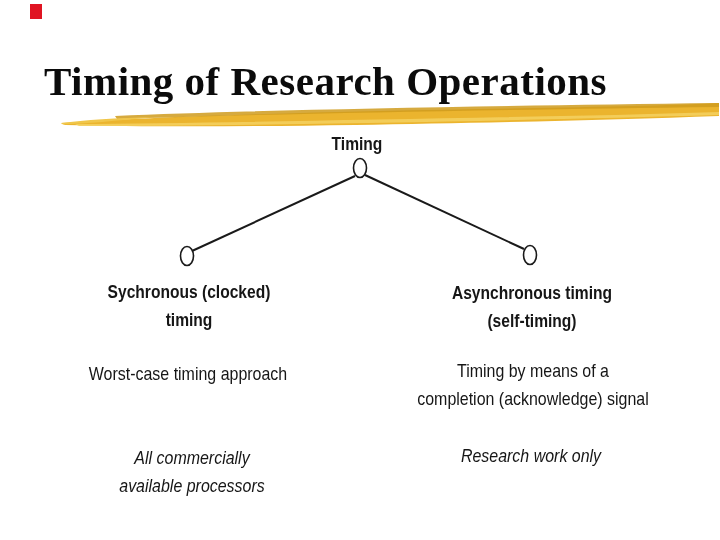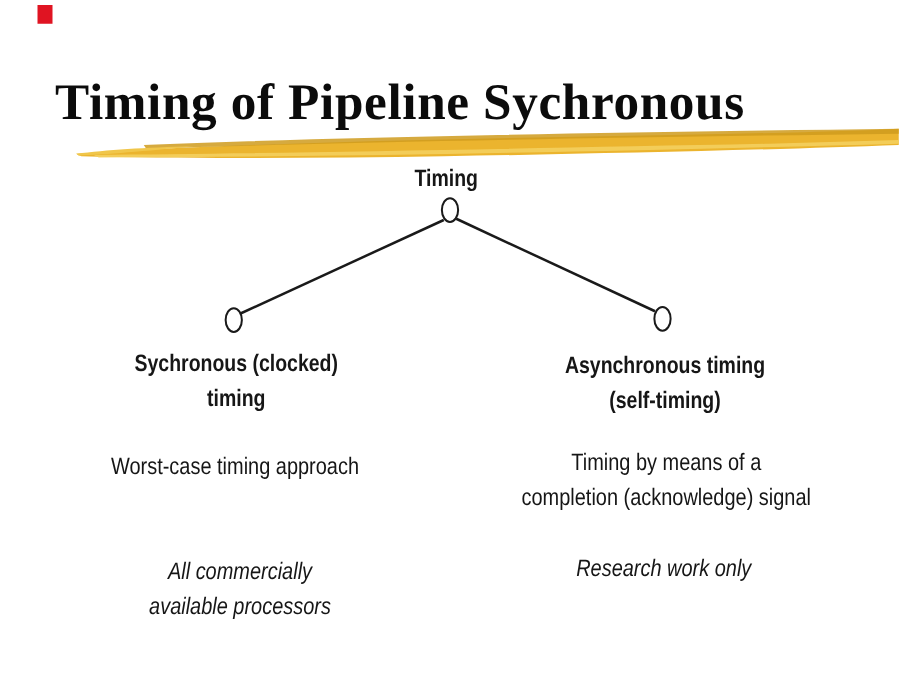--- a/index.html
+++ b/index.html
@@ -78,21 +78,21 @@
   .m-left  { left: 188px; top: 360px; }
   .m-right { left: 533px; top: 357px; }
   .n-left  { left: 192px; top: 444px; }
   .n-right { left: 531px; top: 442px; }
 </style>
 </head>
 <body>
 
 <div class="red-marker"></div>
 
-<div class="slide-title">Timing of Pipeline Sychronous</div>
+<div class="slide-title">Timing of Research Operations</div>
 
 <svg class="brush-svg" viewBox="0 0 665 38" preserveAspectRatio="none">
   <path d="M 6 26 C 120 18, 300 14, 480 11 C 560 9.5, 630 8, 664 6
            L 664 19 C 560 23, 420 26, 300 28 C 200 29.5, 90 30, 10 28 Z" fill="#EBB42E"></path>
   <path d="M 60 19 C 200 13, 420 9, 664 6 L 664 10 C 430 13, 210 17, 62 22 Z" fill="#CF9B1D" opacity="0.85"></path>
   <path d="M 20 27 C 150 26, 350 22, 560 18 L 664 15 L 664 18 C 480 23, 240 28.5, 24 29 Z" fill="#F4CF5E" opacity="0.9"></path>
   <path d="M 6 26 C 30 23, 60 21, 100 20 C 60 24, 30 26.5, 8 27.5 Z" fill="#F0C64A"></path>
 </svg>
 
 <svg class="tree-svg" viewBox="0 0 720 540">

